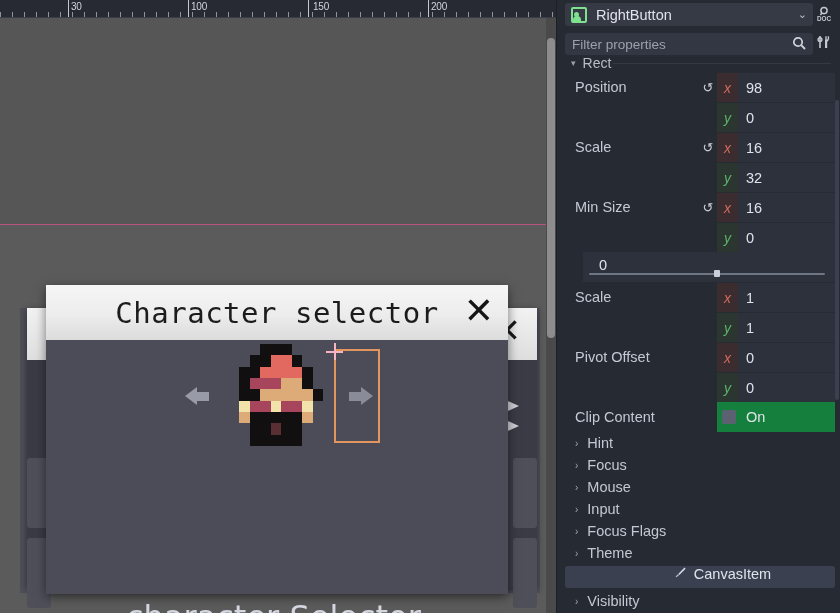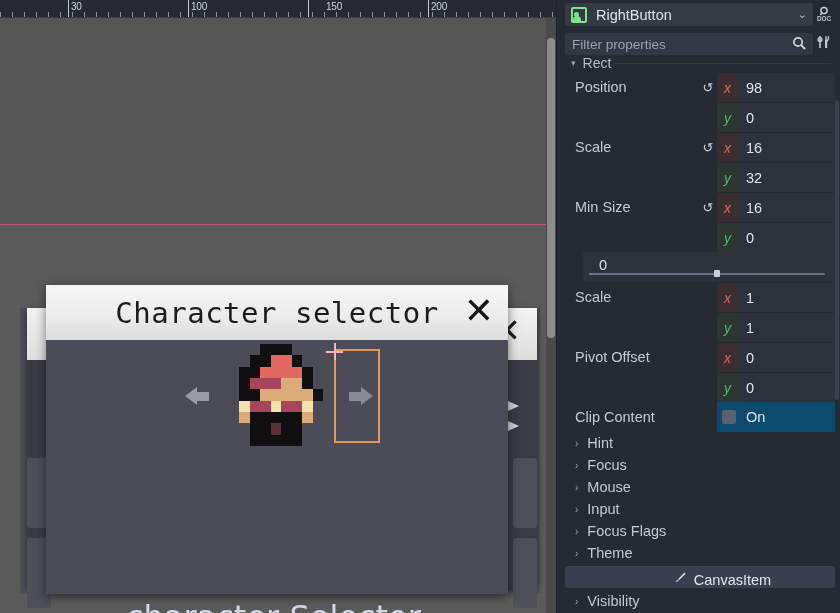--- a/index.html
+++ b/index.html
@@ -255,35 +255,35 @@
     position: absolute; left: 6px; right: 10px; top: 21px;
     height: 2px; background: #6e7584; border-radius: 1px;
   }
   .slider-field .grab {
     position: absolute; left: 52%; top: 18px;
     width: 6px; height: 7px; background: #c9ced8; border-radius: 1px;
   }
 
   .check-field {
     flex: 1; display: flex; align-items: center; height: 30px;
-    background: #0c4a6e; padding-left: 5px;
+    background: #15803d; padding-left: 5px;
   }
   .checkbox {
     width: 14px; height: 14px; background: #5b6170; border-radius: 2px;
   }
   .check-label { margin-left: 10px; color: #dfe3ea; font-size: 14.5px; }
 
   .cat-row {
     display: flex; align-items: center; height: 22px;
     color: #c3c8d2; font-size: 14.5px; padding-left: 10px;
   }
   .cat-row .caret { color: #a2a8b4; font-size: 10px; margin-right: 9px; }
 
   .class-row {
-    display: flex; align-items: flex-end; justify-content: center;
+    display: flex; align-items: flex-start; justify-content: center;
     height: 22px; background: #3a4050; border-radius: 3px;
     color: #dfe3ea; font-size: 14.5px; margin: 2px 0; padding-left: 44px;
   }
   .class-row .brush { color: #cfd4de; margin-right: 7px; font-size: 13px; }
 
   #insp-vscroll {
     position: absolute; right: 1px; top: 100px; width: 4px; height: 300px;
     background: #3a4050; border-radius: 2px;
   }
 </style>
@@ -293,21 +293,21 @@
 <div id="root">
 
   <div id="viewport">
 
     <div id="ruler-h">
         <div class="rtick major" style="left: 68px;"></div>
         <div class="rlabel" style="left: 71px;">30</div>
         <div class="rtick major" style="left: 188px;"></div>
         <div class="rlabel" style="left: 191px;">100</div>
         <div class="rtick major" style="left: 308px;"></div>
-        <div class="rlabel" style="left: 326px;">150</div>
+        <div class="rlabel" style="left: 313px;">150</div>
         <div class="rtick major" style="left: 428px;"></div>
         <div class="rlabel" style="left: 431px;">200</div>
         <div class="rtick minor" style="left: 0px;"></div>
         <div class="rtick minor" style="left: 12px;"></div>
         <div class="rtick minor" style="left: 24px;"></div>
         <div class="rtick minor" style="left: 36px;"></div>
         <div class="rtick minor" style="left: 48px;"></div>
         <div class="rtick minor" style="left: 60px;"></div>
         <div class="rtick minor" style="left: 72px;"></div>
         <div class="rtick minor" style="left: 84px;"></div>

